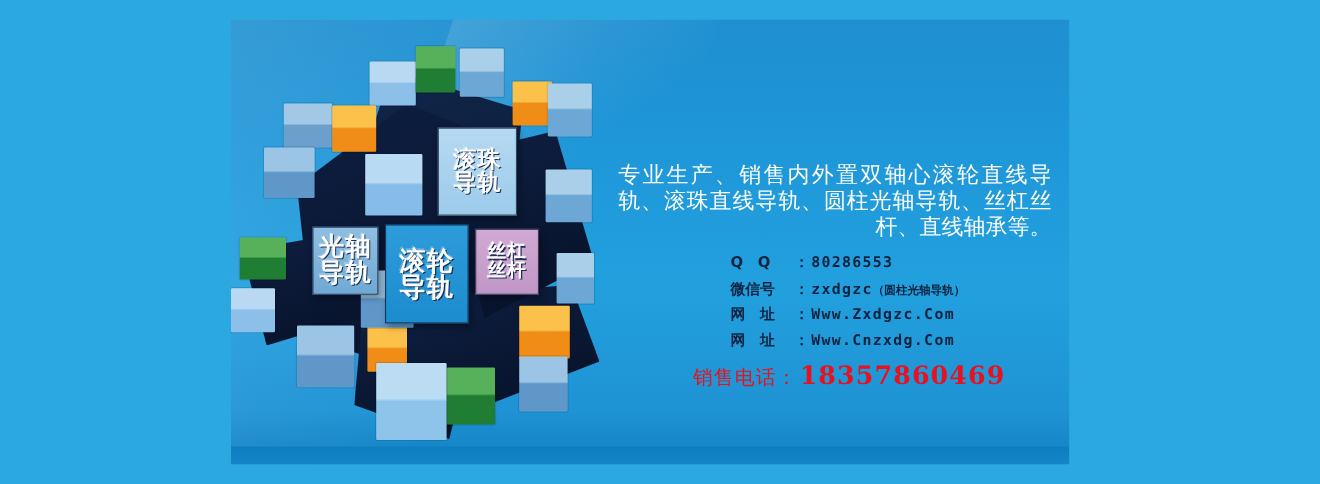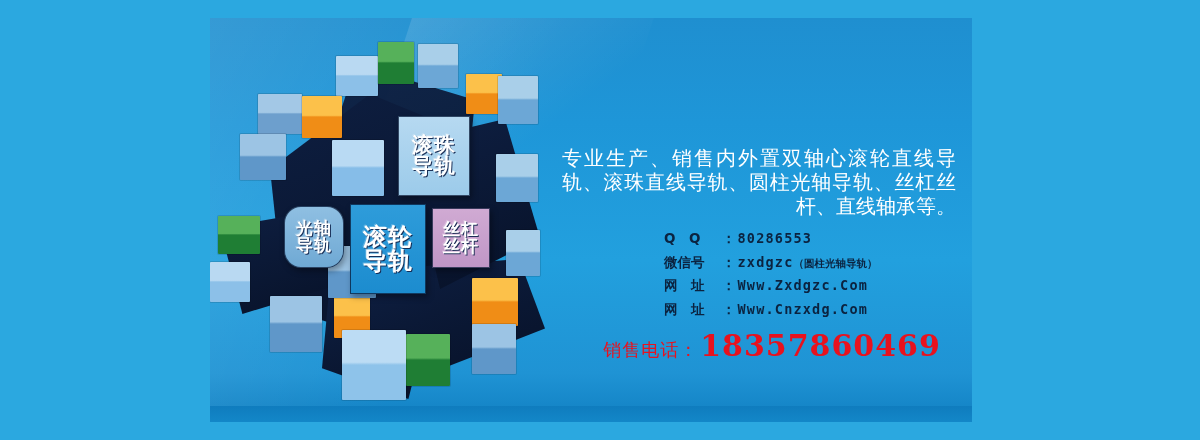--- a/index.html
+++ b/index.html
@@ -82,21 +82,21 @@
   .colon{margin:0 2px 0 0;}
   .cval{font-family:"DejaVu Sans Mono","Liberation Mono",monospace;font-size:13.5px;letter-spacing:1.2px;}
   .cnote{font-size:10.5px;letter-spacing:0;font-family:"DejaVu Sans","Liberation Sans",sans-serif;}
 
   #phone{
     position:absolute;left:32px;top:310px;width:400px;
     display:flex;align-items:baseline;justify-content:center;
     color:#e8121e;white-space:nowrap;
   }
   #phone .plab{font-size:18px;font-weight:400;letter-spacing:1px;}
-  #phone .pnum{font-family:"DejaVu Serif","Liberation Serif",serif;font-size:30px;font-weight:700;letter-spacing:1px;margin-left:2px;}
+  #phone .pnum{font-family:"DejaVu Serif","Liberation Serif",serif;font-size:23px;font-weight:700;letter-spacing:1px;margin-left:2px;}
 </style>
 </head>
 <body>
 
 <div id="stage">
 
   <div id="banner">
     <div class="ray"></div>
 
     <div id="cubes">
@@ -169,21 +169,21 @@
       </div>
       <div class="cube" style="left:118px;top:212px;width:48px;height:52px;--c1:#9cc4e4;--c2:#5f97c9;">
         <div class="face"></div>
       </div>
 
       <div class="plabel" style="left:188px;top:82px;width:70px;height:78px;background:linear-gradient(180deg,#b6d9f1,#9ccbea);font-size:21px;">
         <span>滚珠</span>
         <span>导轨</span>
       </div>
 
-      <div class="plabel" style="left:74px;top:172px;width:58px;height:60px;background:linear-gradient(180deg,#8fbfe2,#6fa9d4);font-size:17px;border-radius:17px;">
+      <div class="plabel" style="left:74px;top:172px;width:58px;height:60px;background:linear-gradient(180deg,#8fbfe2,#6fa9d4);font-size:23px;">
         <span>光轴</span>
         <span>导轨</span>
       </div>
 
       <div class="plabel" style="left:140px;top:170px;width:74px;height:88px;background:linear-gradient(180deg,#2e9cda,#1c8ccf);font-size:24px;">
         <span>滚轮</span>
         <span>导轨</span>
       </div>
 
       <div class="plabel" style="left:222px;top:174px;width:56px;height:58px;background:linear-gradient(180deg,#d0aad3,#c096c6);font-size:17px;">

